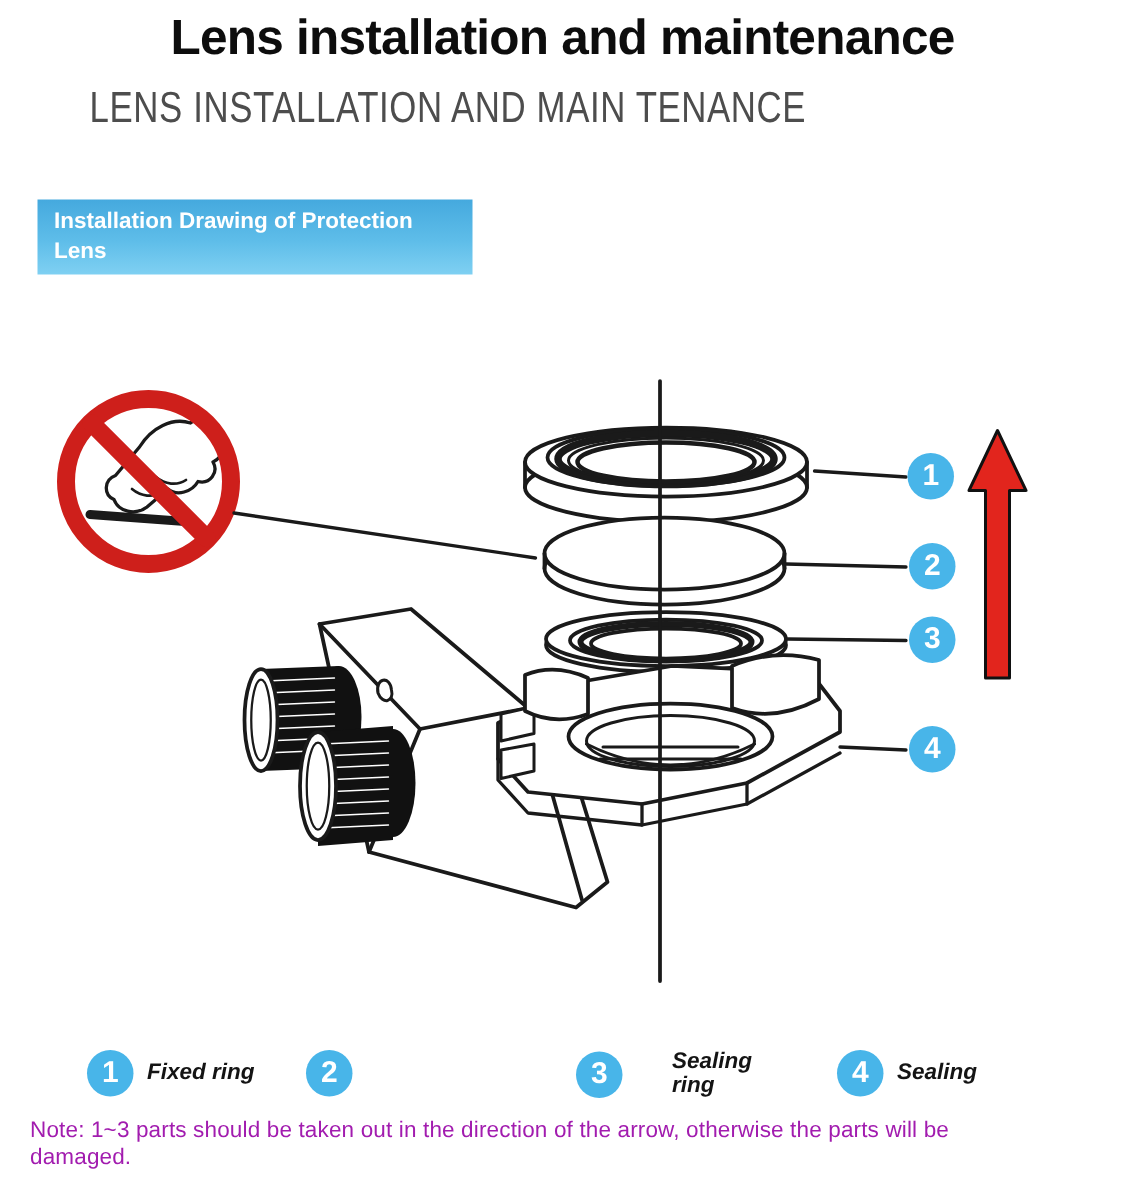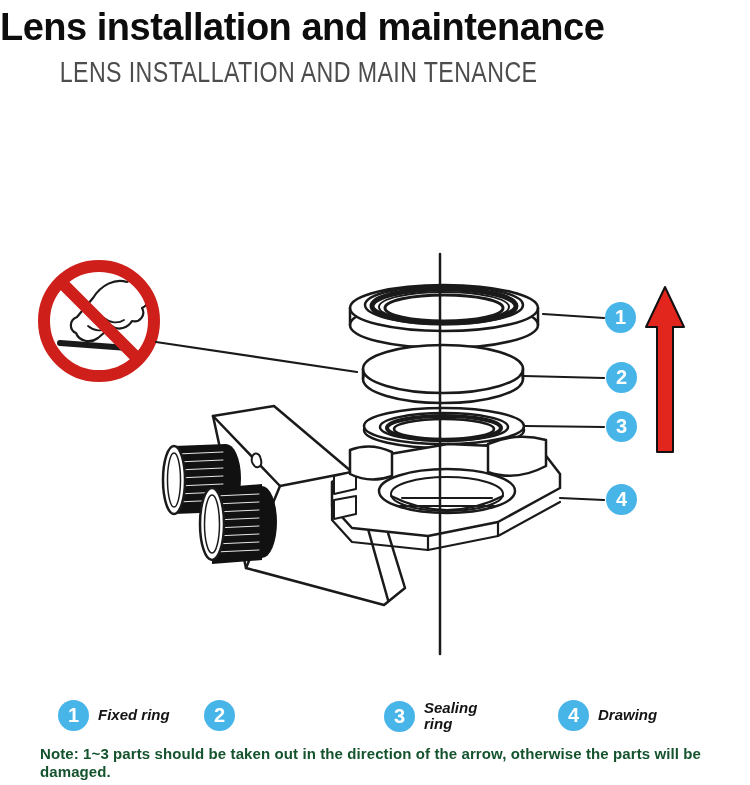--- a/index.html
+++ b/index.html
@@ -2,22 +2,22 @@
 <html><head>
 <meta charset="utf-8">
 <style>
   html,body{margin:0;padding:0;}
   .stage{
     position:relative;width:750px;height:785px;background:#ffffff;
     font-family:"Liberation Sans",sans-serif;overflow:hidden;
   }
   
   .title{
-    position:absolute;top:6px;left:0;width:750px;
-    font-size:38px;font-weight:800;color:#0d0d0d;letter-spacing:-0.5px;
+    position:absolute;top:6px;left:0;width:750px;text-align:center;
+    font-size:33px;font-weight:800;color:#0d0d0d;letter-spacing:-0.5px;
   }
   .subtitle-wrap{position:absolute;top:56px;left:0;width:750px;text-align:left;}
   .subtitle{
     display:inline-block;transform:scaleX(0.8);transform-origin:center;
     font-size:29px;font-weight:400;color:#4d4d4d;letter-spacing:0.5px;white-space:nowrap;
   }
   
   .tag{
     position:absolute;left:25px;top:133px;width:290px;height:50px;box-sizing:border-box;
     padding:5px 11px;background:linear-gradient(180deg,#45a9de 0%,#5ebde9 55%,#7fd0f2 100%);
@@ -31,38 +31,39 @@
     display:flex;align-items:center;justify-content:center;
   }
   .cb1{left:605px;top:302px;} .cb2{left:606px;top:362px;}
   .cb3{left:606px;top:411px;} .cb4{left:606px;top:484px;}
   
   .legend-item{position:absolute;top:700px;display:flex;align-items:center;gap:9px;}
   .li-1{left:58px;} .li-2{left:204px;} .li-3{left:384px;} .li-4{left:558px;}
   .legend-item .badge{position:static;flex:0 0 auto;}
   .legend-label{font-size:15px;font-weight:700;color:#141414;line-height:1.08;font-style:italic;}
   .lw-narrow{max-width:84px;display:inline-block;}
-  .lw-xnarrow{max-width:58px;display:inline-block;}
+  .lw-xnarrow{max-width:58px;display:inline-block;margin-left:24px;}
   .nowrap{white-space:nowrap;}
   
   .note{
-    position:absolute;left:40px;top:745px;width:675px;
-    font-size:15px;font-weight:700;color:#14532d;line-height:1.18;letter-spacing:0.1px;
+    position:absolute;left:20px;top:745px;width:675px;
+    font-size:15px;font-weight:400;color:#a21caf;line-height:1.18;letter-spacing:0.1px;
   }
 </style>
 </head>
 <body>
 
 <div class="stage">
 
   <div class="title">Lens installation and maintenance</div>
   <div class="subtitle-wrap">
     <span class="subtitle">LENS INSTALLATION AND MAIN TENANCE</span>
   </div>
 
+  <div class="tag">Installation Drawing of Protection Lens</div>
 
   <svg class="diagram-svg" width="750" height="460" viewBox="0 0 750 460">
     <g fill="none" stroke="#1a1a1a" stroke-width="2.5" stroke-linejoin="round" stroke-linecap="round">
 
       <g>
         <line x1="60" y1="113" x2="128" y2="118" stroke-width="6"></line>
         <path d="M127,52 C136,45 146,52 142,61 C150,64 150,74 142,78 C146,85 140,93 132,91
                  C128,98 118,101 112,96 L98,108 C90,114 79,111 76,103 C69,100 69,90 77,87
                  L93,68 C101,55 115,48 127,52 Z" fill="#ffffff" stroke-width="2.2"></path>
         <path d="M104,88 C110,93 118,94 124,90" stroke-width="1.8"></path>
@@ -180,18 +181,18 @@
   </div>
   <div class="legend-item li-2">
     <span class="badge">2</span>
   </div>
   <div class="legend-item li-3">
     <span class="badge">3</span>
     <span class="legend-label lw-xnarrow">Sealing ring</span>
   </div>
   <div class="legend-item li-4">
     <span class="badge">4</span>
-    <span class="legend-label nowrap">Drawing</span>
+    <span class="legend-label nowrap">Sealing</span>
   </div>
 
   <div class="note">Note: 1~3 parts should be taken out in the direction of the arrow, otherwise the parts will be damaged.</div>
 
 </div>
 
 </body></html>

